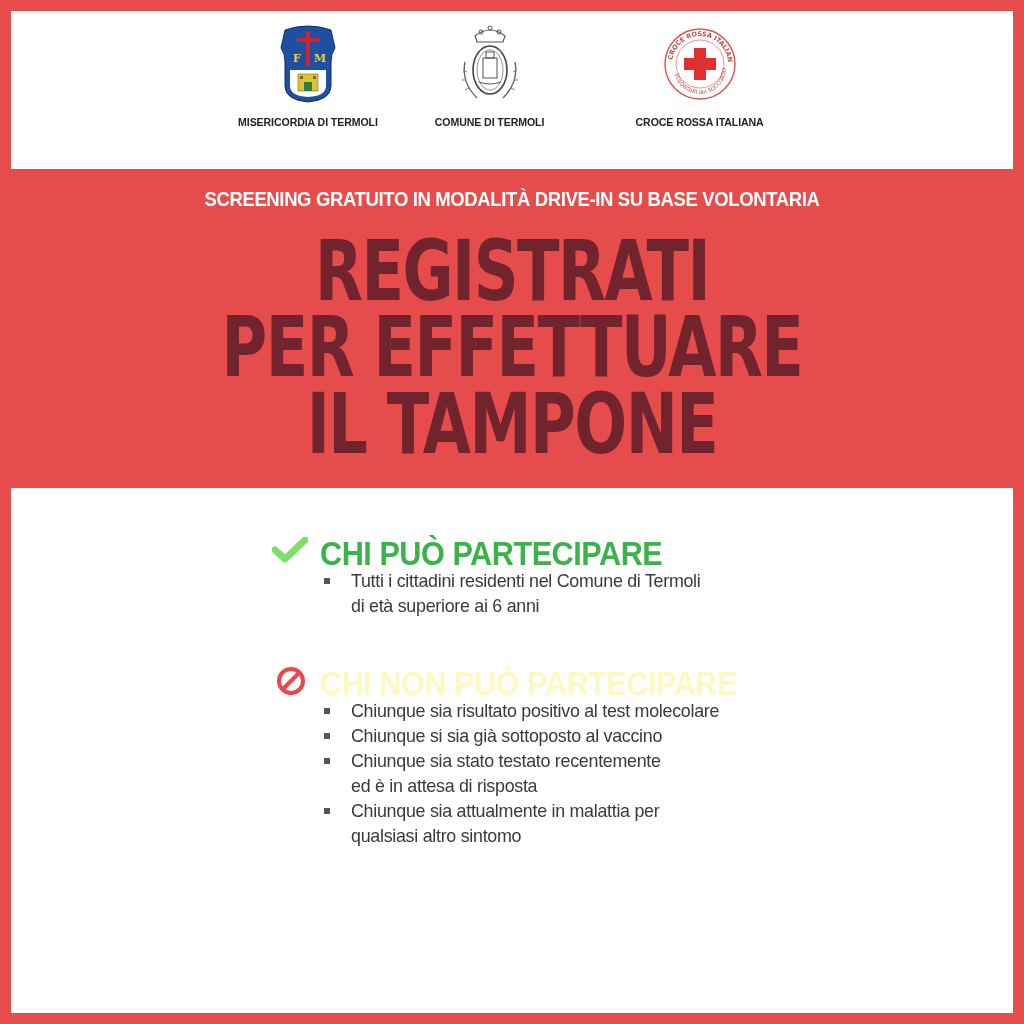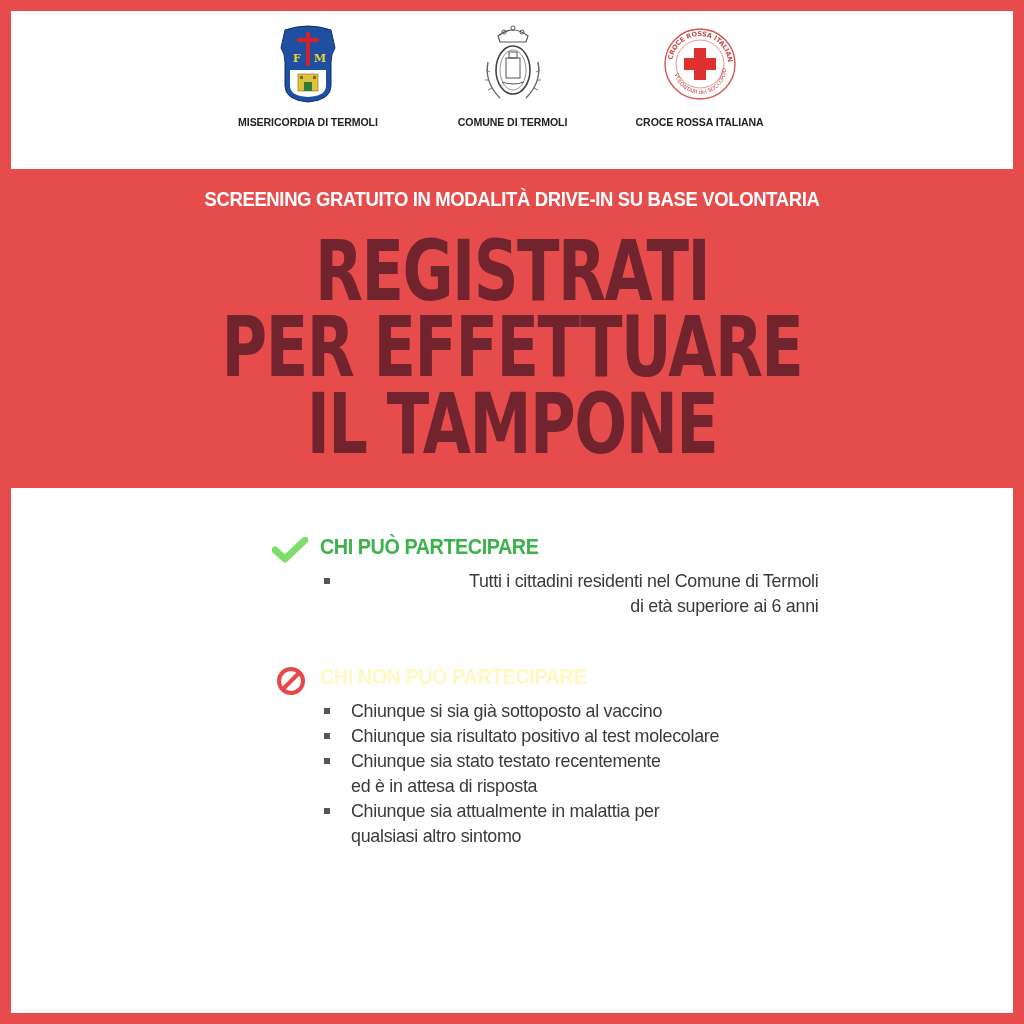--- a/index.html
+++ b/index.html
@@ -18,21 +18,21 @@
       display: flex; flex-direction: column; align-items: center;
     }
     .logo-art { width: 80px; height: 80px; display: flex; align-items: center; justify-content: center; }
     .logo-label {
       margin-top: 12px;
       font-family: "Liberation Sans Narrow", "Liberation Sans", sans-serif;
       font-weight: 700; font-size: 11.5px; color: #222; letter-spacing: -0.1px;
       transform: scaleX(0.92); white-space: nowrap;
     }
     #logo-misericordia { left: 228px; width: 160px; }
-    #logo-comune { left: 433px; width: 160px; }
+    #logo-comune { left: 410px; width: 160px; }
     #logo-croce { left: 620px; width: 160px; }
 
     .red-band { position: absolute; left: 0; top: 169px; width: 1024px; height: 319px; }
     .subtitle {
       position: absolute; top: 187px; left: 0; width: 1024px; text-align: center;
       color: #ffffff; font-weight: 700; font-size: 21px;
       letter-spacing: -0.4px;
       transform: scaleX(0.88); transform-origin: center;
       white-space: nowrap;
     }
@@ -47,21 +47,21 @@
     #headline-line1 { top: 230px; transform: scaleX(0.76) scaleY(1.02); }
     #headline-line2 { top: 306px; transform: scaleX(0.76) scaleY(1.02); }
     #headline-line3 { top: 383px; transform: scaleX(0.76) scaleY(1.02); }
 
     .bottom-panel {
       position: absolute; left: 11px; top: 488px; width: 1002px; height: 525px;
       background: #ffffff;
     }
     .section-head {
       position: absolute; display: flex; align-items: center;
-      font-weight: 700; font-size: 22px;
+      font-weight: 700; font-size: 34px;
       letter-spacing: -0.5px;
       white-space: nowrap;
     }
     .section-head .title { display: inline-block; transform: scaleX(0.9); transform-origin: left center; }
     .icon { position: absolute; }
     .bullets { position: absolute; list-style: none; }
     .bullet {
       position: relative; padding-left: 30px;
       font-size: 19px; line-height: 25px; color: #3a3a3a;
       letter-spacing: -0.3px;
@@ -140,34 +140,34 @@
 <div class="bottom-panel"></div>
 
 <div class="icon" style="left:272px; top:537px;">
   <svg width="36" height="26" viewBox="0 0 36 26">
     <path d="M3 13 L13 22 L33 3" fill="none" stroke="#7ddf6a" stroke-width="7" stroke-linecap="round" stroke-linejoin="round"></path>
   </svg>
 </div>
 <div class="section-head" style="left:320px; top:534px; color:#3bb34a;">
   <span class="title">CHI PUÒ PARTECIPARE</span>
 </div>
-<ul class="bullets" style="left:321px; top:568px; width:520px;text-align:right;">
+<ul class="bullets" style="left:321px; top:568px; width:520px;">
   <li class="bullet"><span class="txt">Tutti i cittadini residenti nel Comune di Termoli
 di età superiore ai 6 anni</span></li>
 </ul>
 
 <div class="icon" style="left:276px; top:666px;">
   <svg width="30" height="30" viewBox="0 0 30 30">
     <circle cx="15" cy="15" r="12" fill="none" stroke="#e8474b" stroke-width="4"></circle>
     <line x1="7" y1="23" x2="23" y2="7" stroke="#e8474b" stroke-width="4"></line>
   </svg>
 </div>
 <div class="section-head" style="left:320px; top:664px; color:#fef9c3;">
   <span class="title">CHI NON PUÒ PARTECIPARE</span>
 </div>
 <ul class="bullets" style="left:321px; top:698px; width:540px;">
+  <li class="bullet"><span class="txt">Chiunque sia risultato positivo al test molecolare</span></li>
   <li class="bullet"><span class="txt">Chiunque si sia già sottoposto al vaccino</span></li>
-  <li class="bullet"><span class="txt">Chiunque sia risultato positivo al test molecolare</span></li>
   <li class="bullet"><span class="txt">Chiunque sia stato testato recentemente
 ed è in attesa di risposta</span></li>
   <li class="bullet"><span class="txt">Chiunque sia attualmente in malattia per
 qualsiasi altro sintomo</span></li>
 </ul>
 
 </body></html>

